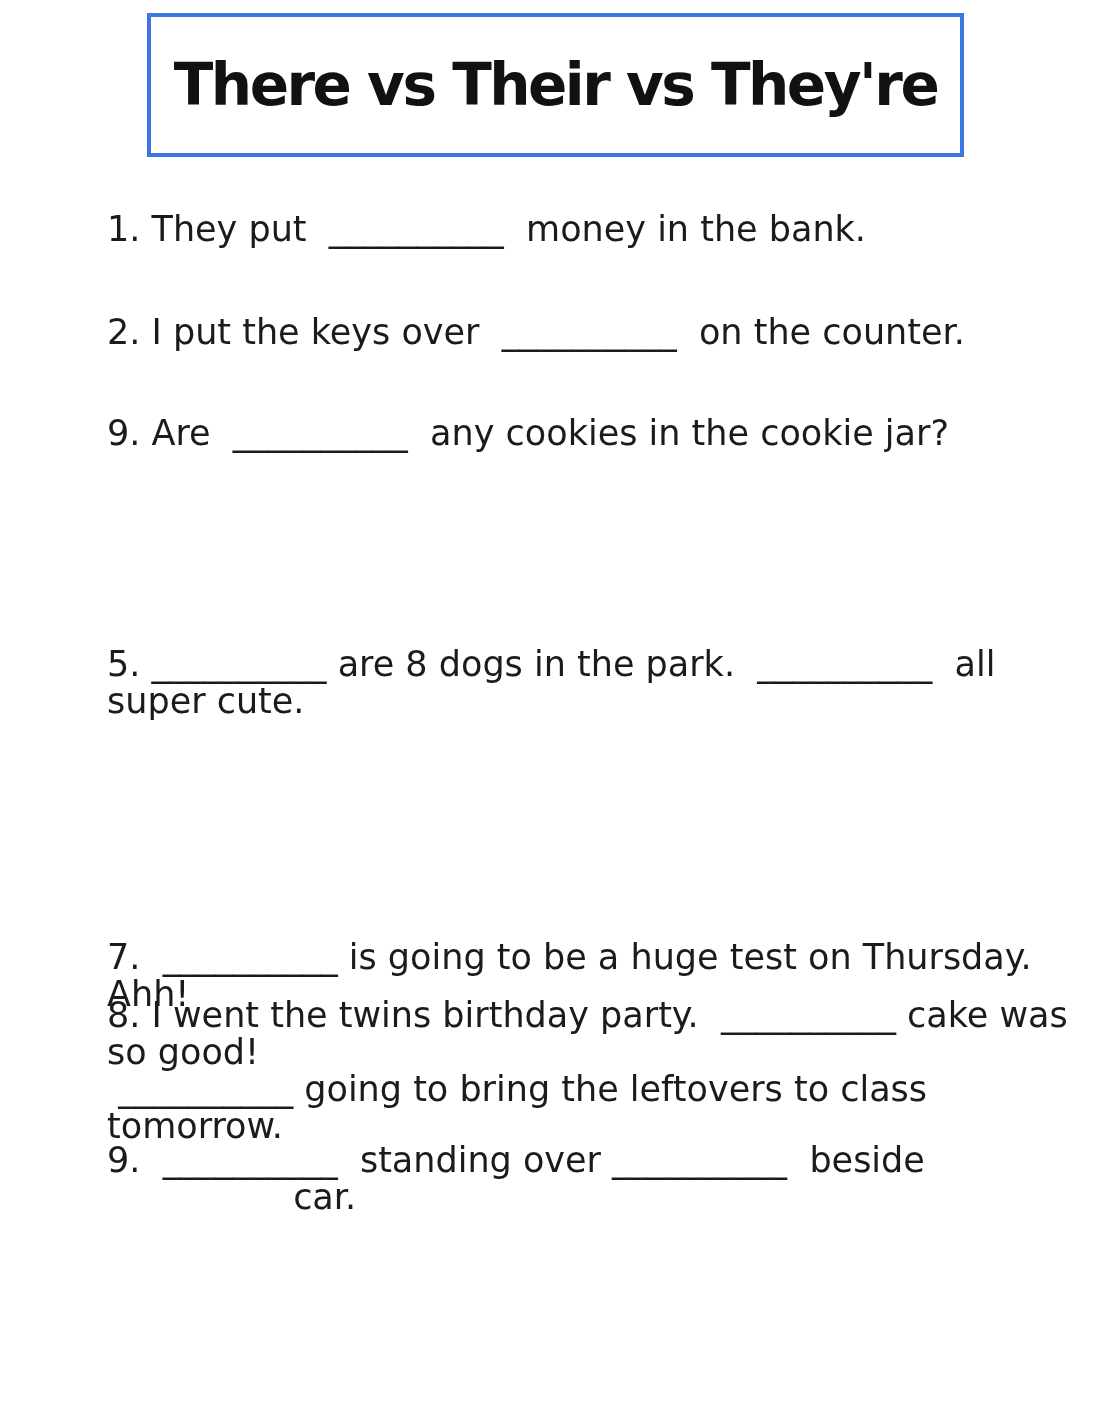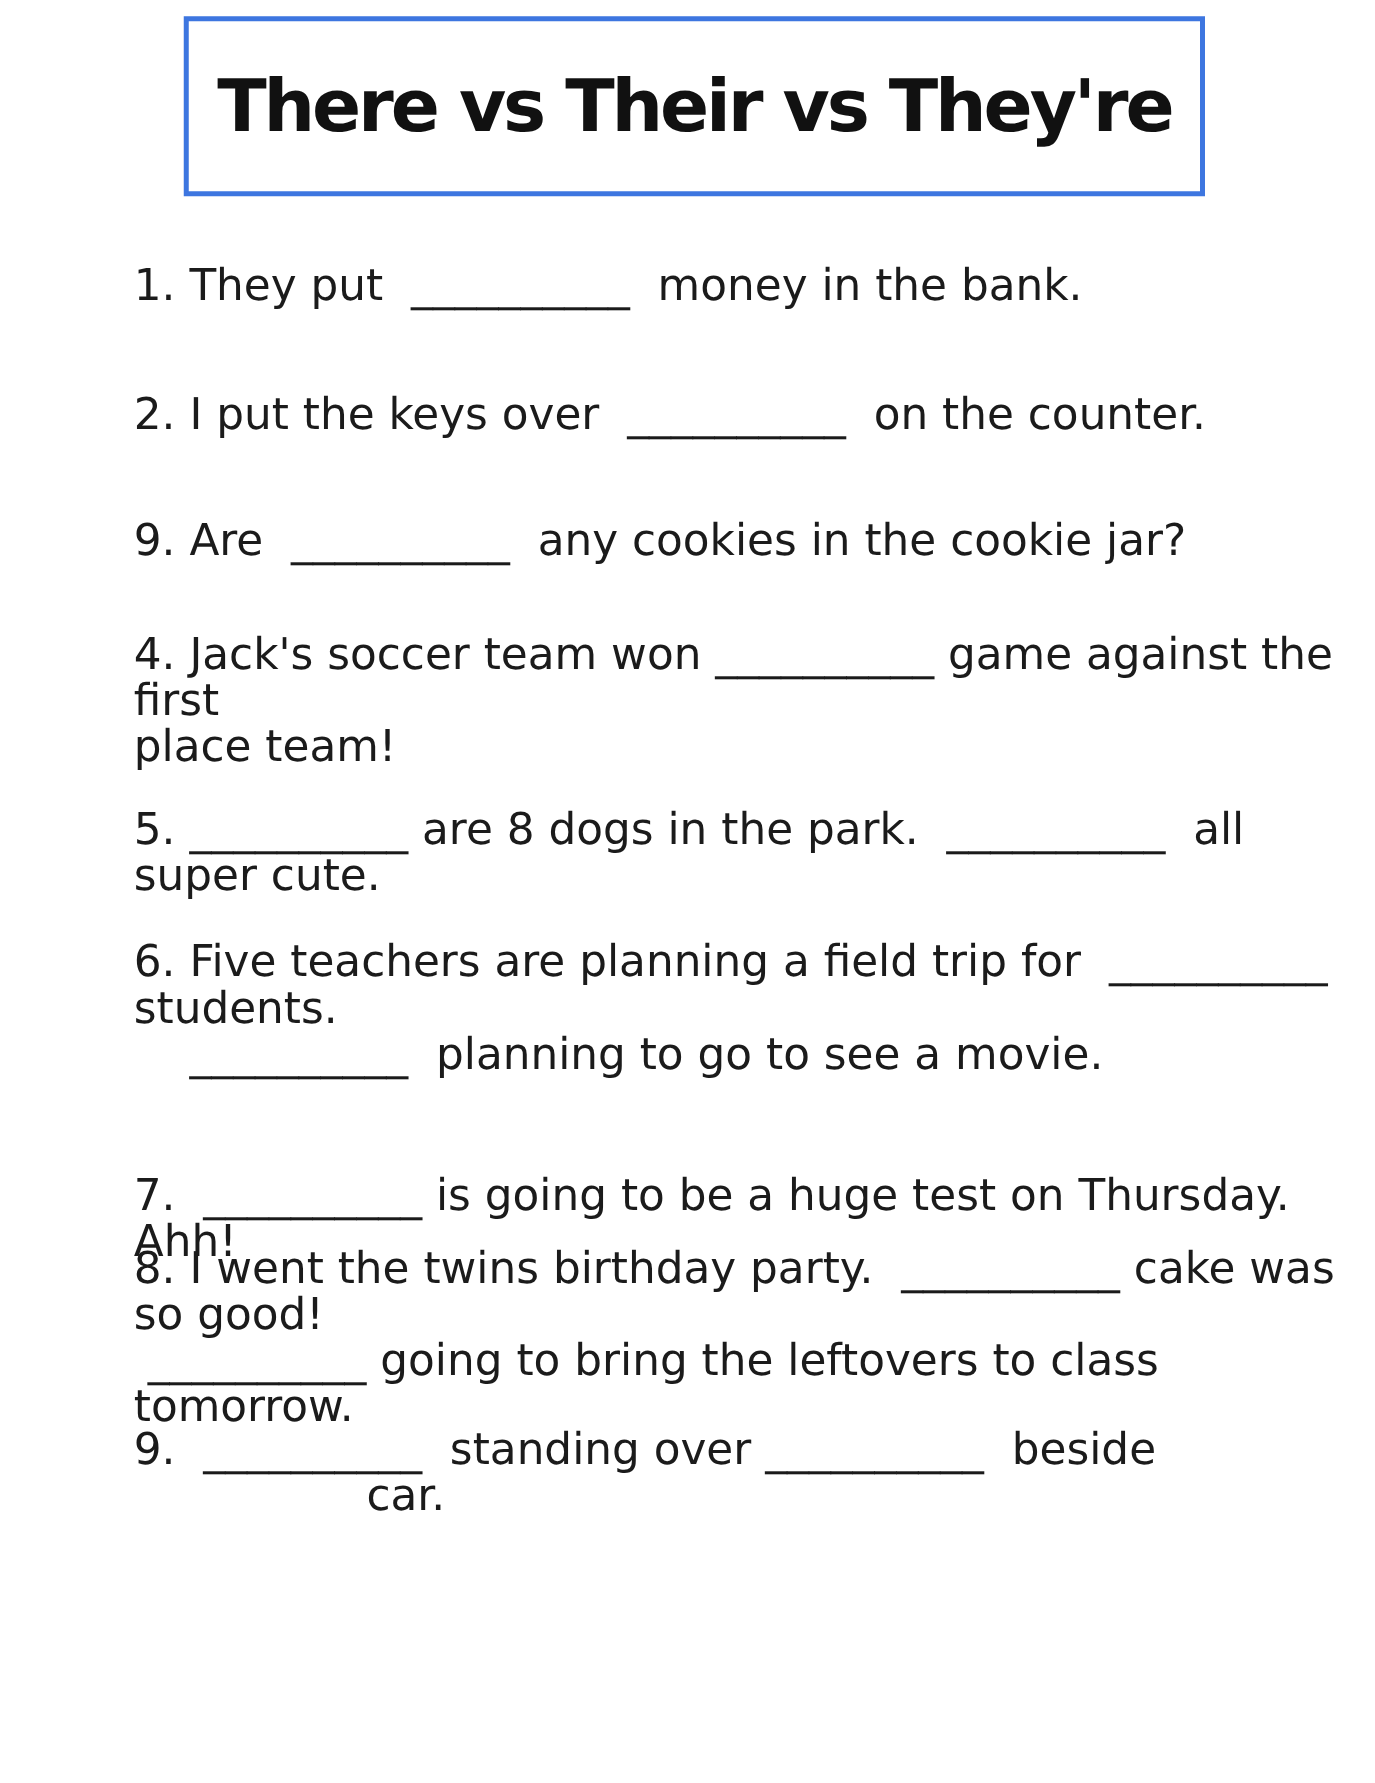--- a/index.html
+++ b/index.html
@@ -76,25 +76,21 @@
 
 <div class="page">
 
   <div class="title-box">
     <div class="title-text">There vs Their vs They're</div>
   </div>
 
   <div class="question q0">1. They put  __________  money in the bank.</div>
   <div class="question q1">2. I put the keys over  __________  on the counter.</div>
   <div class="question q2">9. Are  __________  any cookies in the cookie jar?</div>
-  <div class="question q3">4. Jack's soccer team won __________ game against the first
-place team!</div>
   <div class="question q4">5. __________ are 8 dogs in the park.  __________  all super cute.</div>
-  <div class="question q5">6. Five teachers are planning a field trip for  __________ students.
-    __________  planning to go to see a movie.</div>
   <div class="question q6">7.  __________ is going to be a huge test on Thursday. Ahh!</div>
   <div class="question q7">8. I went the twins birthday party.  __________ cake was so good!
  __________ going to bring the leftovers to class tomorrow.</div>
   <div class="question q8">9.  __________  standing over __________  beside __________ car.</div>
 
   <div class="footer">
     <span class="footer-link">www.nofusstutors.com</span>
   </div>
 
 </div>

